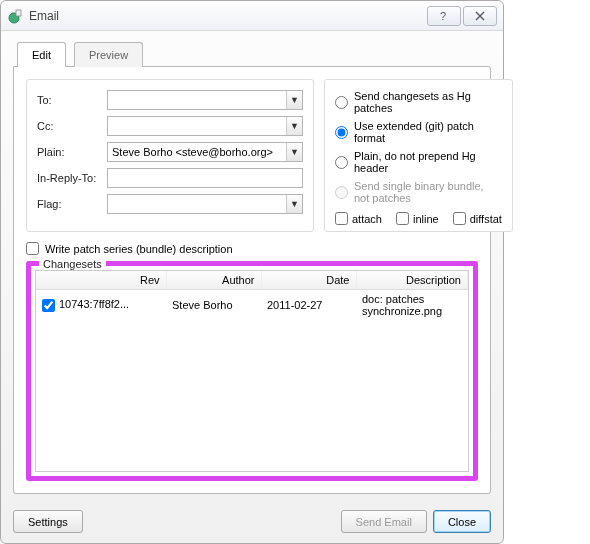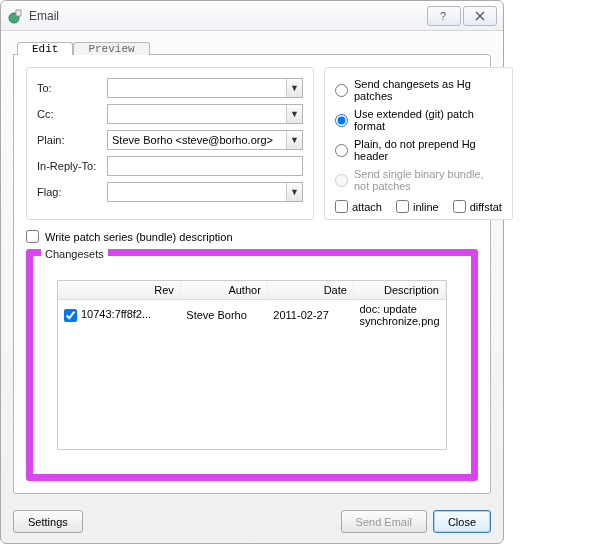--- a/index.html
+++ b/index.html
@@ -38,29 +38,28 @@
   border-radius: 3px;
   margin-left: 2px;
   background: linear-gradient(#fdfdfe,#e7ebf3);
   display: flex; align-items: center; justify-content: center;
   color: #555; font-size: 12px;
   cursor: default;
 }
 .body { flex: 1; padding: 10px 12px 8px 12px; display:flex; flex-direction:column; }
 .tabs { display:flex; padding-left:4px; position:relative; top:1px; z-index:2;}
 .tab {
-  padding: 0 14px;
+  padding: 6px 14px;
   border: 1px solid #b8b8b8;
   border-bottom: none;
   background: #f3f3f3;
   color: #666;
   border-radius: 3px 3px 0 0;
-  margin-right: 0px;
+  margin-right: 8px;
   cursor: default;
-  font-family: Liberation Mono, monospace;
 }
 .tab.active { background: #fff; color: #000; position:relative; }
 .tab.active::after { content:""; position:absolute; left:0; right:0; bottom:-1px; height:1px; background:#fff;}
 .tabpanel {
   border: 1px solid #b8b8b8;
   background: #fff;
   border-radius: 0 3px 3px 3px;
   padding: 12px;
   flex:1;
   display:flex;
@@ -96,27 +95,27 @@
   flex:1; height:20px; border:1px solid #b5b5b5; padding:0 4px; font:inherit;
 }
 .radio-row, .check-row { display:flex; align-items:center; margin-bottom:6px; gap:6px; }
 .radio-row input, .check-row input { margin:0; }
 .radio-row.disabled { color:#999; }
 .checks-inline { display:flex; gap:14px; margin-top:8px; }
 .checks-inline label { display:flex; align-items:center; gap:4px; }
 .writedesc { margin-top:10px; display:flex; align-items:center; gap:6px; }
 .groupbox {
   margin-top:6px;
-  border:7px solid #d946ef;
+  border:5px solid #d946ef;
   border-radius:3px;
   position:relative;
   flex:1;
   display:flex;
   flex-direction:column;
-  padding:24px;
+  padding:4px;
 }
 .groupbox .legend {
   position:absolute; top:-8px; left:8px;
   background:#fff; padding:0 4px; color:#222;
 }
 .table-wrap { border:1px solid #ccc; background:#fff; flex:1; overflow:auto;}
 table { width:100%; border-collapse:collapse; font:inherit; }
 thead th {
   text-align:right; font-weight:normal; padding:3px 6px;
   background: linear-gradient(#fdfdfd,#f0f0f0);
@@ -263,21 +262,21 @@
                 <th style="width:95px"><span>Author</span></th>
                 <th style="width:95px"><span>Date</span></th>
                 <th><span>Description</span></th>
               </tr>
             </thead>
             <tbody>
               <tr>
                 <td><input type="checkbox" checked="" style="vertical-align: middle; margin-right: 4px;"><span>10743:7ff8f2...</span></td>
                 <td>Steve Borho</td>
                 <td>2011-02-27</td>
-                <td>doc: update synchronize.png</td>
+                <td>doc: patches synchronize.png</td>
               </tr>
             </tbody>
           </table>
         </div>
       </div>
 
     </div>
   </div>
 
   <div class="footer">

